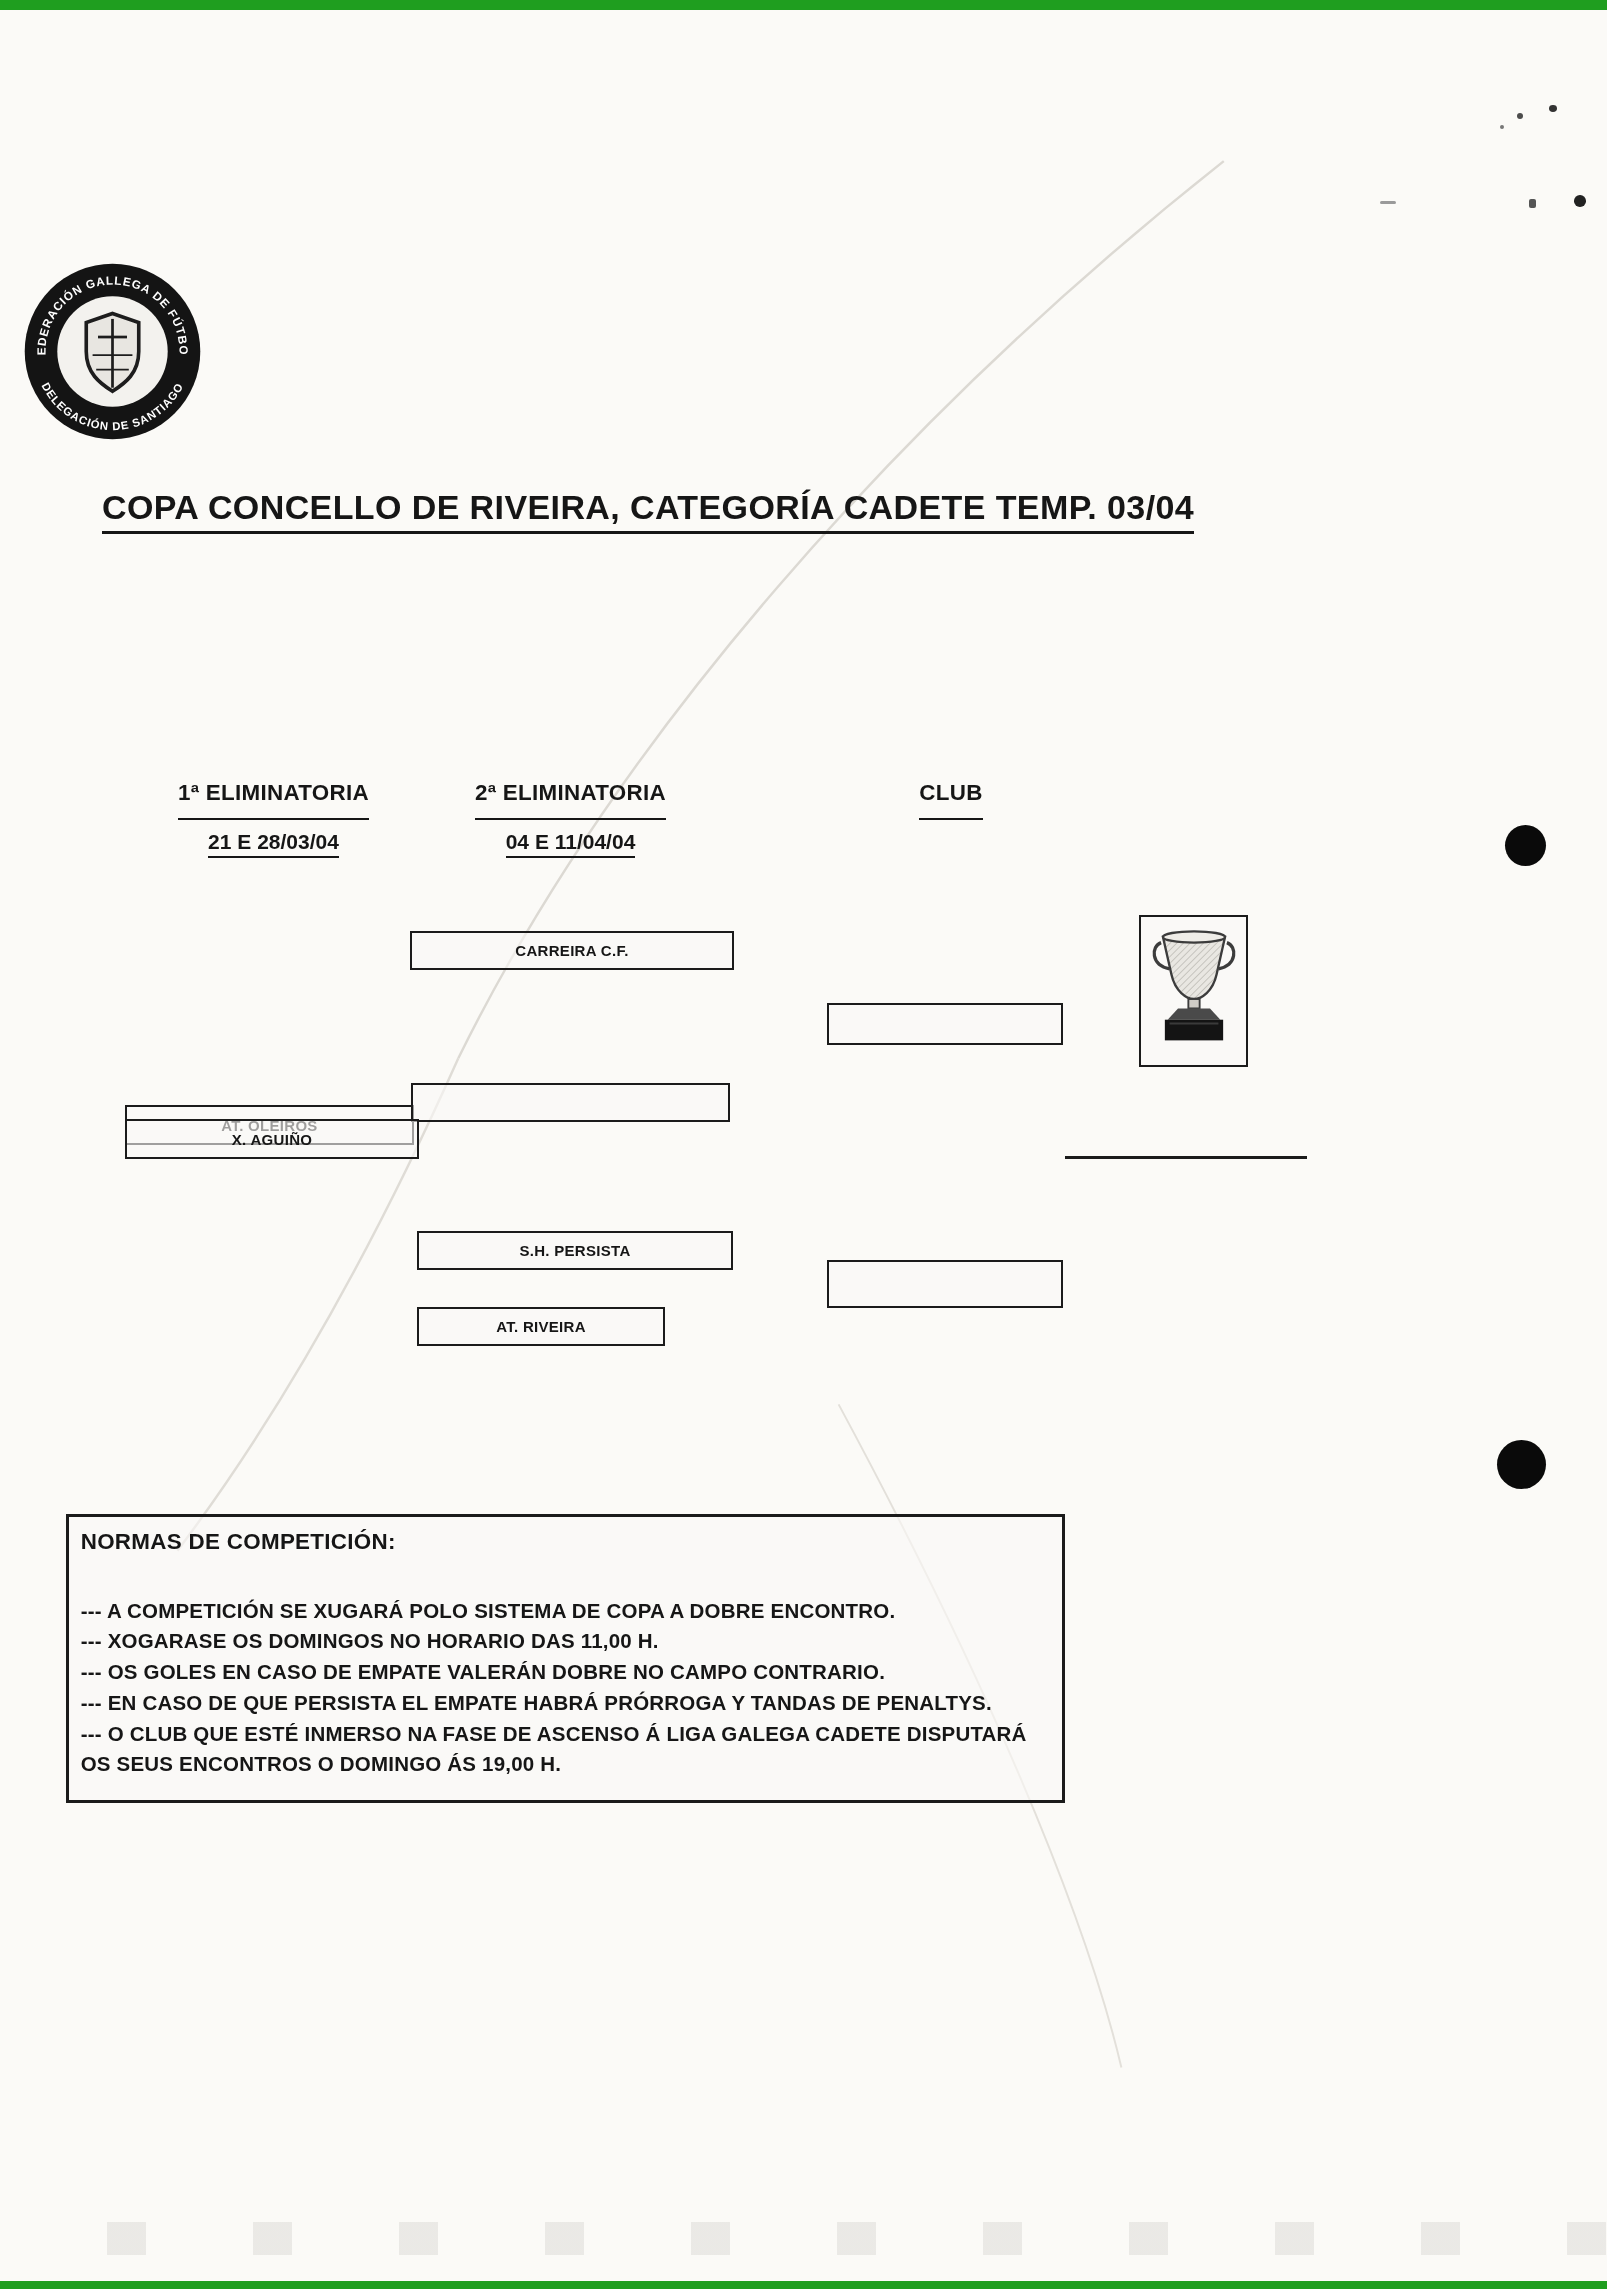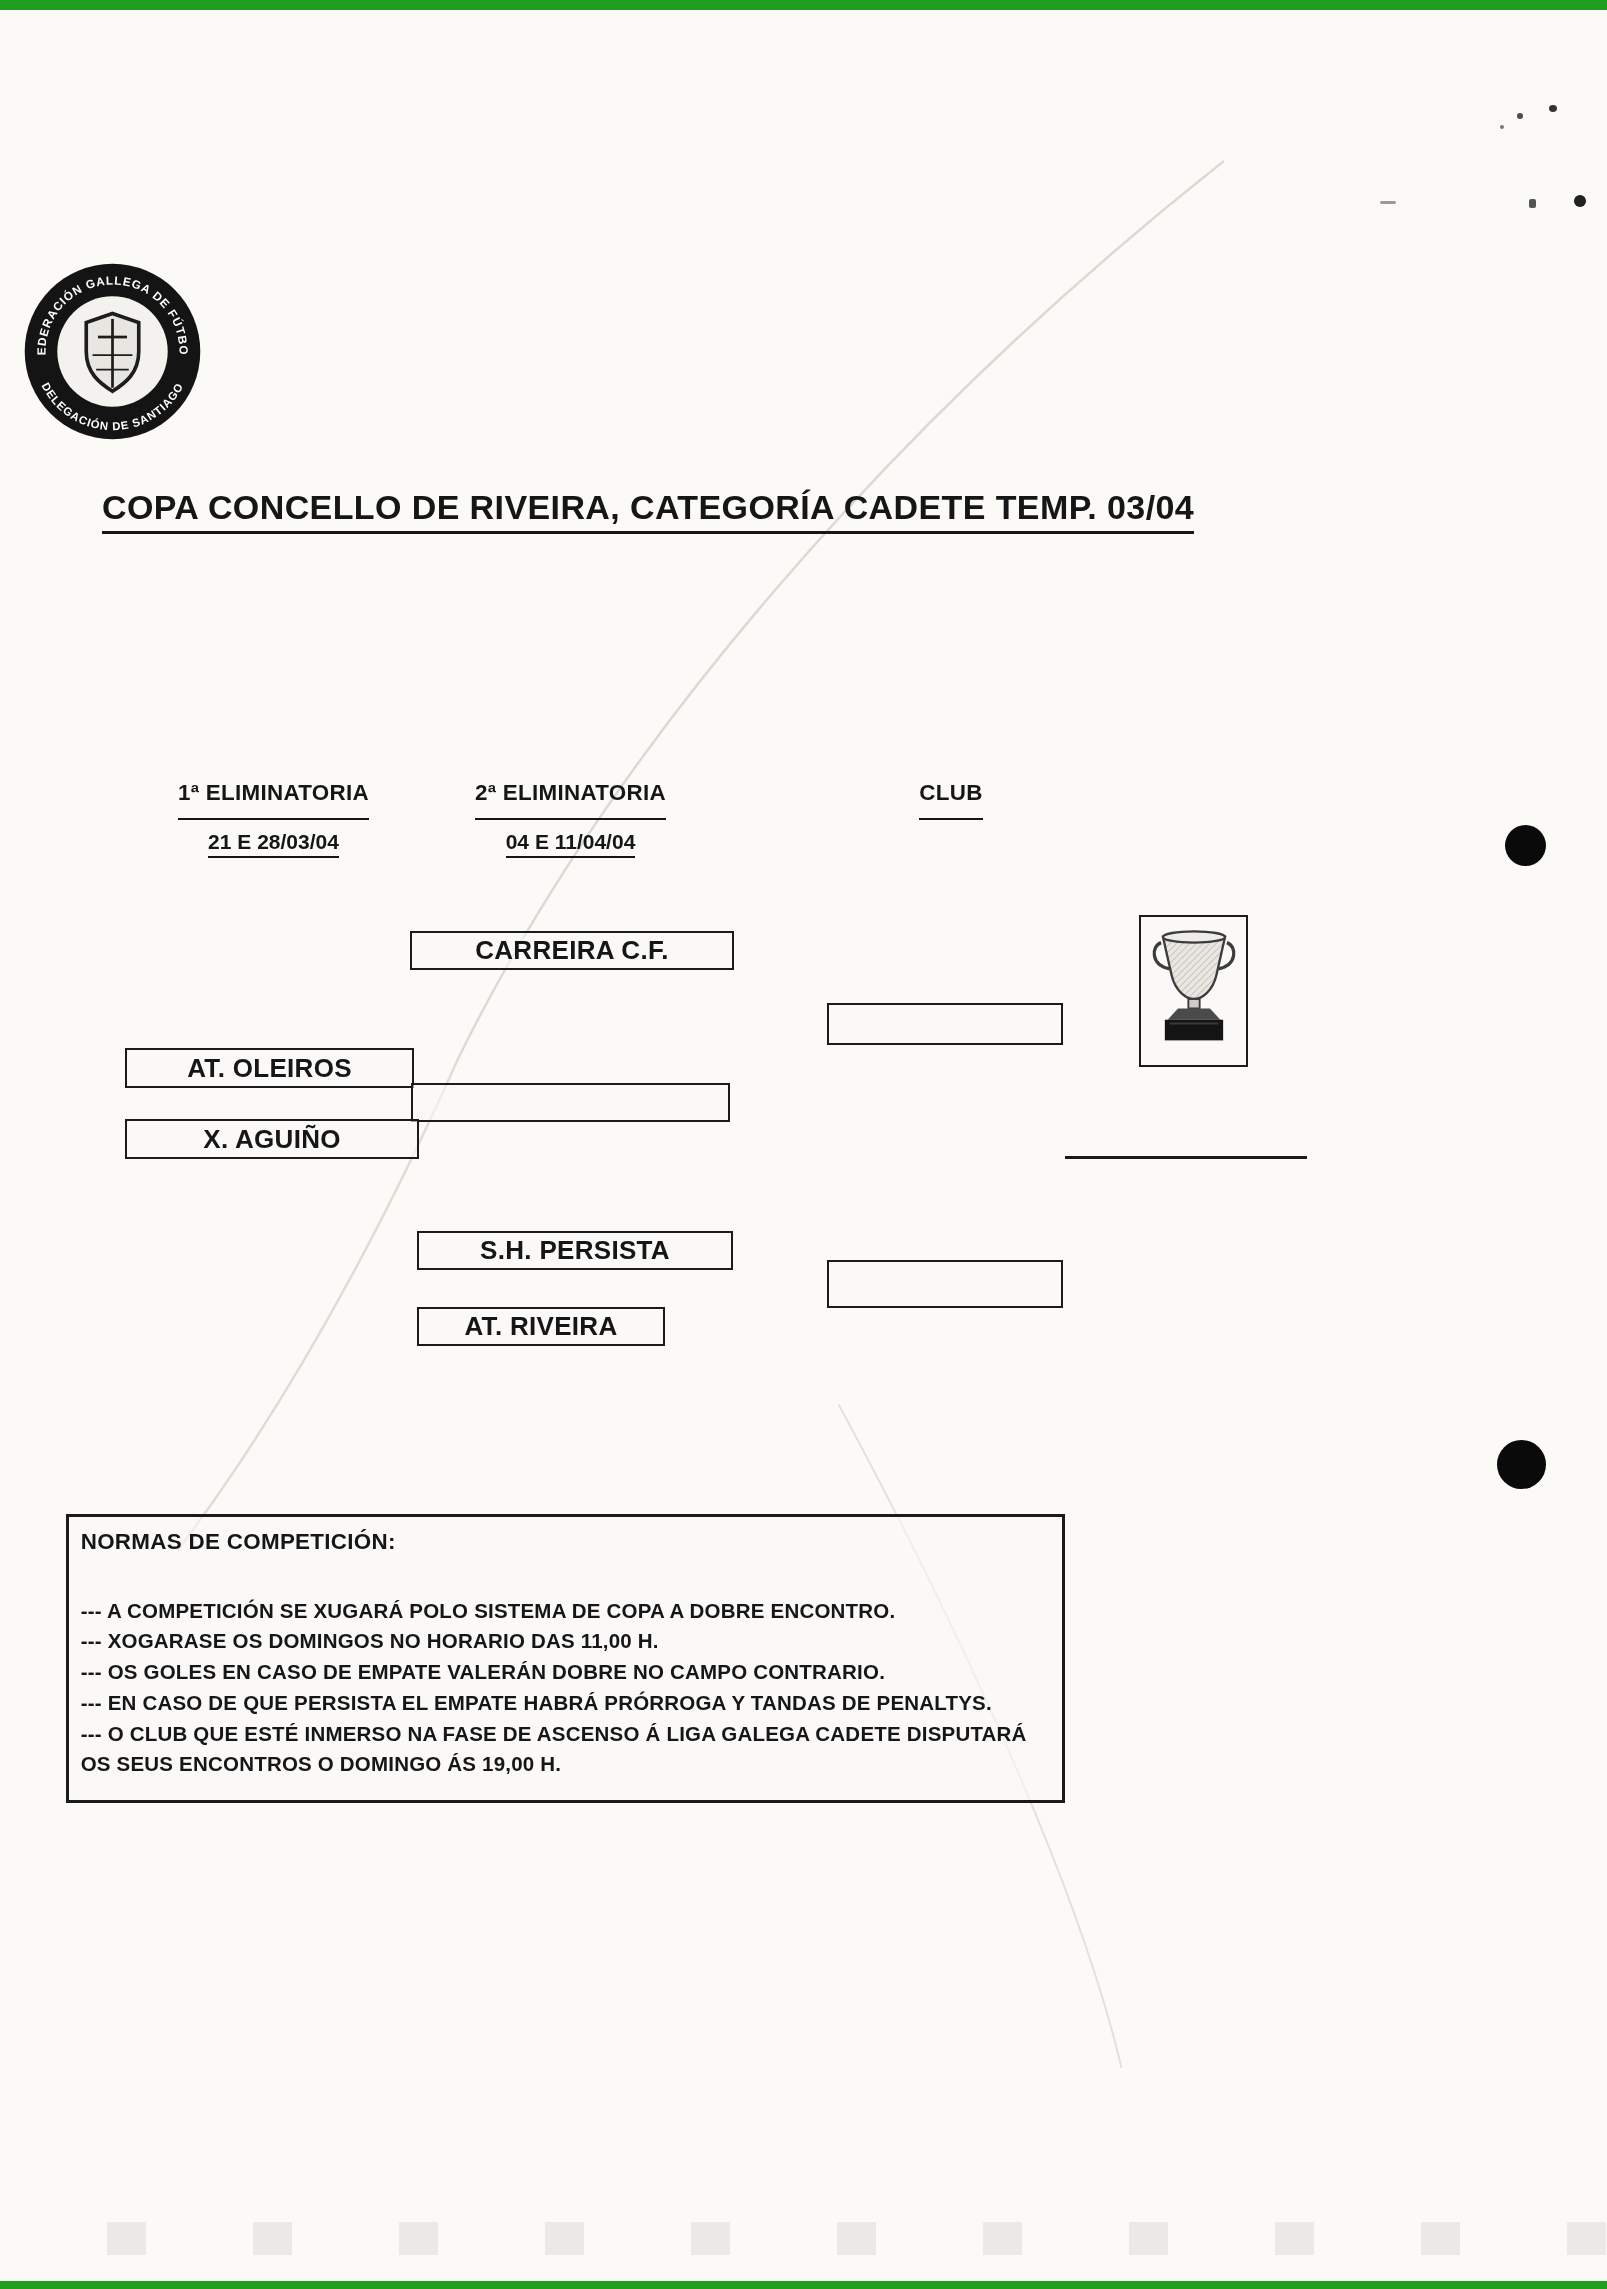--- a/index.html
+++ b/index.html
@@ -31,25 +31,25 @@
   .round-header { position:absolute; text-align:center; font-weight:bold; font-size:22.4px; }
   .round-header .lbl { display:inline-block; border-bottom:2.9px solid #161616; padding-bottom:12px; letter-spacing:0.3px;}
   .round-header .dts { display:inline-block; border-bottom:2.9px solid #161616; padding-bottom:2px; margin-top:9.8px; font-size:21px;}
   .rh1 { left:137px;  top:780px; width:273px; }
   .rh2 { left:434px;  top:780px; width:273px; }
   .rh3 { left:873px;  top:780px; width:156px; }
 
   .bbox {
     position:absolute; border:2.9px solid #1b1b1b;
     display:flex; align-items:center; justify-content:center;
-    font-weight:bold; font-size:26px; letter-spacing:0.3px;
+    font-weight:bold; font-size:15px; letter-spacing:0.3px;
     background:rgba(250,249,246,.6);
   }
   .box-carreira  { left:410px; top:931px;  width:324px; height:39px; }
-  .box-oleiros   { left:125px; top:1048px; width:289px; height:40px; }
+  .box-oleiros   { left:125px; top:1105px; width:289px; height:40px; }
   .box-slot2     { left:411px; top:1083px; width:319px; height:39px; }
   .box-aguino    { left:125px; top:1119px; width:294px; height:40px; }
   .box-palmeira  { left:417px; top:1231px; width:316px; height:39px; }
   .box-riveira   { left:417px; top:1307px; width:248px; height:39px; }
   .box-final-top { left:827px; top:1003px; width:236px; height:42px; }
   .box-final-bot { left:827px; top:1260px; width:236px; height:48px; }
 
   .trophy-frame { position:absolute; left:1139px; top:915px; width:109px; height:152px;
     border:2.9px solid #1b1b1b; display:flex; align-items:center; justify-content:center;
     background:rgba(250,249,246,.6);}

